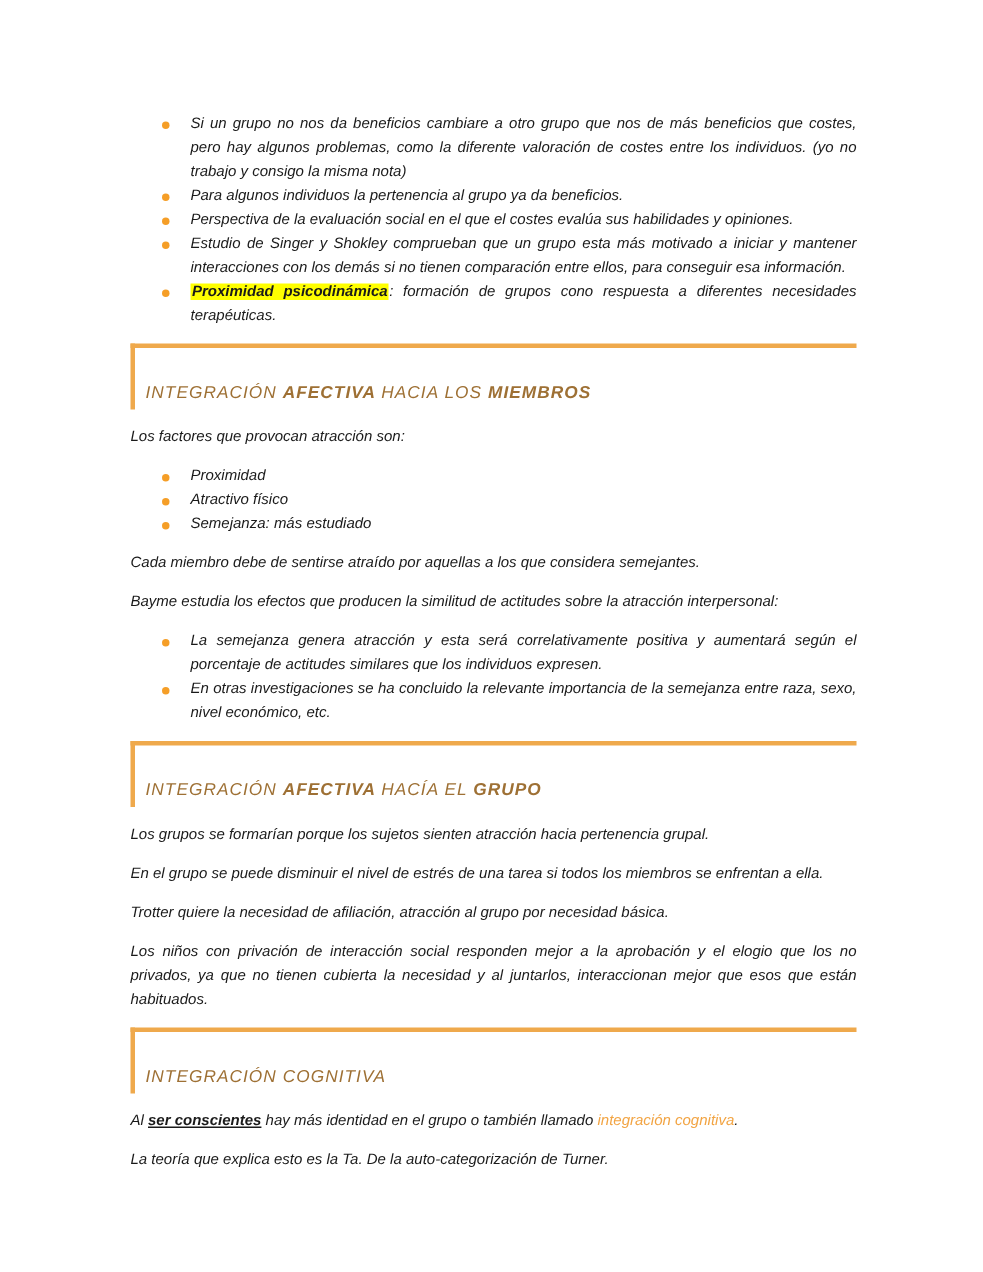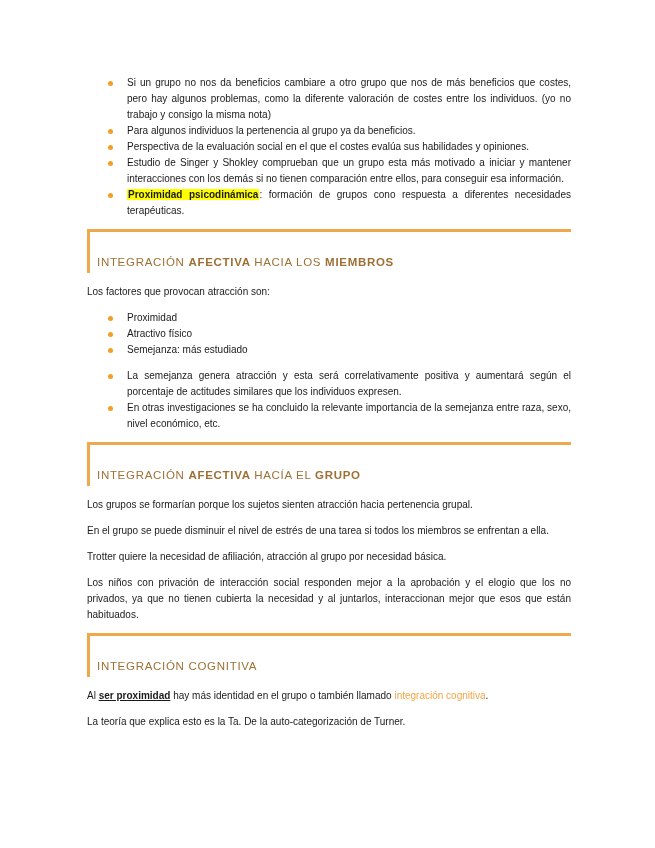--- a/index.html
+++ b/index.html
@@ -14,20 +14,21 @@
   html,body{margin:0;padding:0;background:#ffffff;}
   .page{
     width:655px;height:848px;
     background:#ffffff;
     padding:75px 84px 30px 87px;
     overflow:hidden;
     font-family:"Liberation Sans","DejaVu Sans",sans-serif;
     font-size:10px;
     line-height:16px;
     color:var(--ink);
+    font-style:italic;
   }
   p{margin:0 0 10px 0;text-align:justify;}
   ul{list-style:none;margin:0 0 10px 0;padding:0;}
   li{position:relative;padding-left:40px;text-align:justify;}
   .bullet{
     position:absolute;left:21px;top:5.5px;
     width:5px;height:5px;border-radius:50%;
     background:var(--bullet);
   }
   h2.sec-h{
@@ -63,33 +64,35 @@
   <h2 class="sec-h"><span>INTEGRACIÓN </span><strong>AFECTIVA </strong><span>HACIA LOS </span><strong>MIEMBROS</strong></h2>
 
   <p>Los factores que provocan atracción son:</p>
 
   <ul>
     <li><span class="bullet"></span><span>Proximidad</span></li>
     <li><span class="bullet"></span><span>Atractivo físico</span></li>
     <li><span class="bullet"></span><span>Semejanza: más estudiado</span></li>
   </ul>
 
+  <p>Cada miembro debe de sentirse atraído por aquellas a los que considera semejantes.</p>
+  <p>Bayme estudia los efectos que producen la similitud de actitudes sobre la atracción interpersonal:</p>
 
   <ul>
     <li><span class="bullet"></span><span>La semejanza genera atracción y esta será correlativamente positiva y aumentará según el porcentaje de actitudes similares que los individuos expresen.</span></li>
     <li><span class="bullet"></span><span>En otras investigaciones se ha concluido la relevante importancia de la semejanza entre raza, sexo, nivel económico, etc.</span></li>
   </ul>
 
   <h2 class="sec-h"><span>INTEGRACIÓN </span><strong>AFECTIVA </strong><span>HACÍA EL </span><strong>GRUPO</strong></h2>
 
   <p>Los grupos se formarían porque los sujetos sienten atracción hacia pertenencia grupal.</p>
   <p>En el grupo se puede disminuir el nivel de estrés de una tarea si todos los miembros se enfrentan a ella.</p>
   <p>Trotter quiere la necesidad de afiliación, atracción al grupo por necesidad básica.</p>
   <p>Los niños con privación de interacción social responden mejor a la aprobación y el elogio que los no privados, ya que no tienen cubierta la necesidad y al juntarlos, interaccionan mejor que esos que están habituados.</p>
 
   <h2 class="sec-h"><span>INTEGRACIÓN COGNITIVA</span></h2>
 
 
-  <p><span>Al </span><span class="u-bold">ser proximidad</span><span> hay más identidad en el grupo o también llamado </span><span class="accent-text">integración cognitiva</span><span>.</span></p>
+  <p><span>Al </span><span class="u-bold">ser conscientes</span><span> hay más identidad en el grupo o también llamado </span><span class="accent-text">integración cognitiva</span><span>.</span></p>
 
   <p>La teoría que explica esto es la Ta. De la auto-categorización de Turner.</p>
 
 </div>
 
 </body></html>

